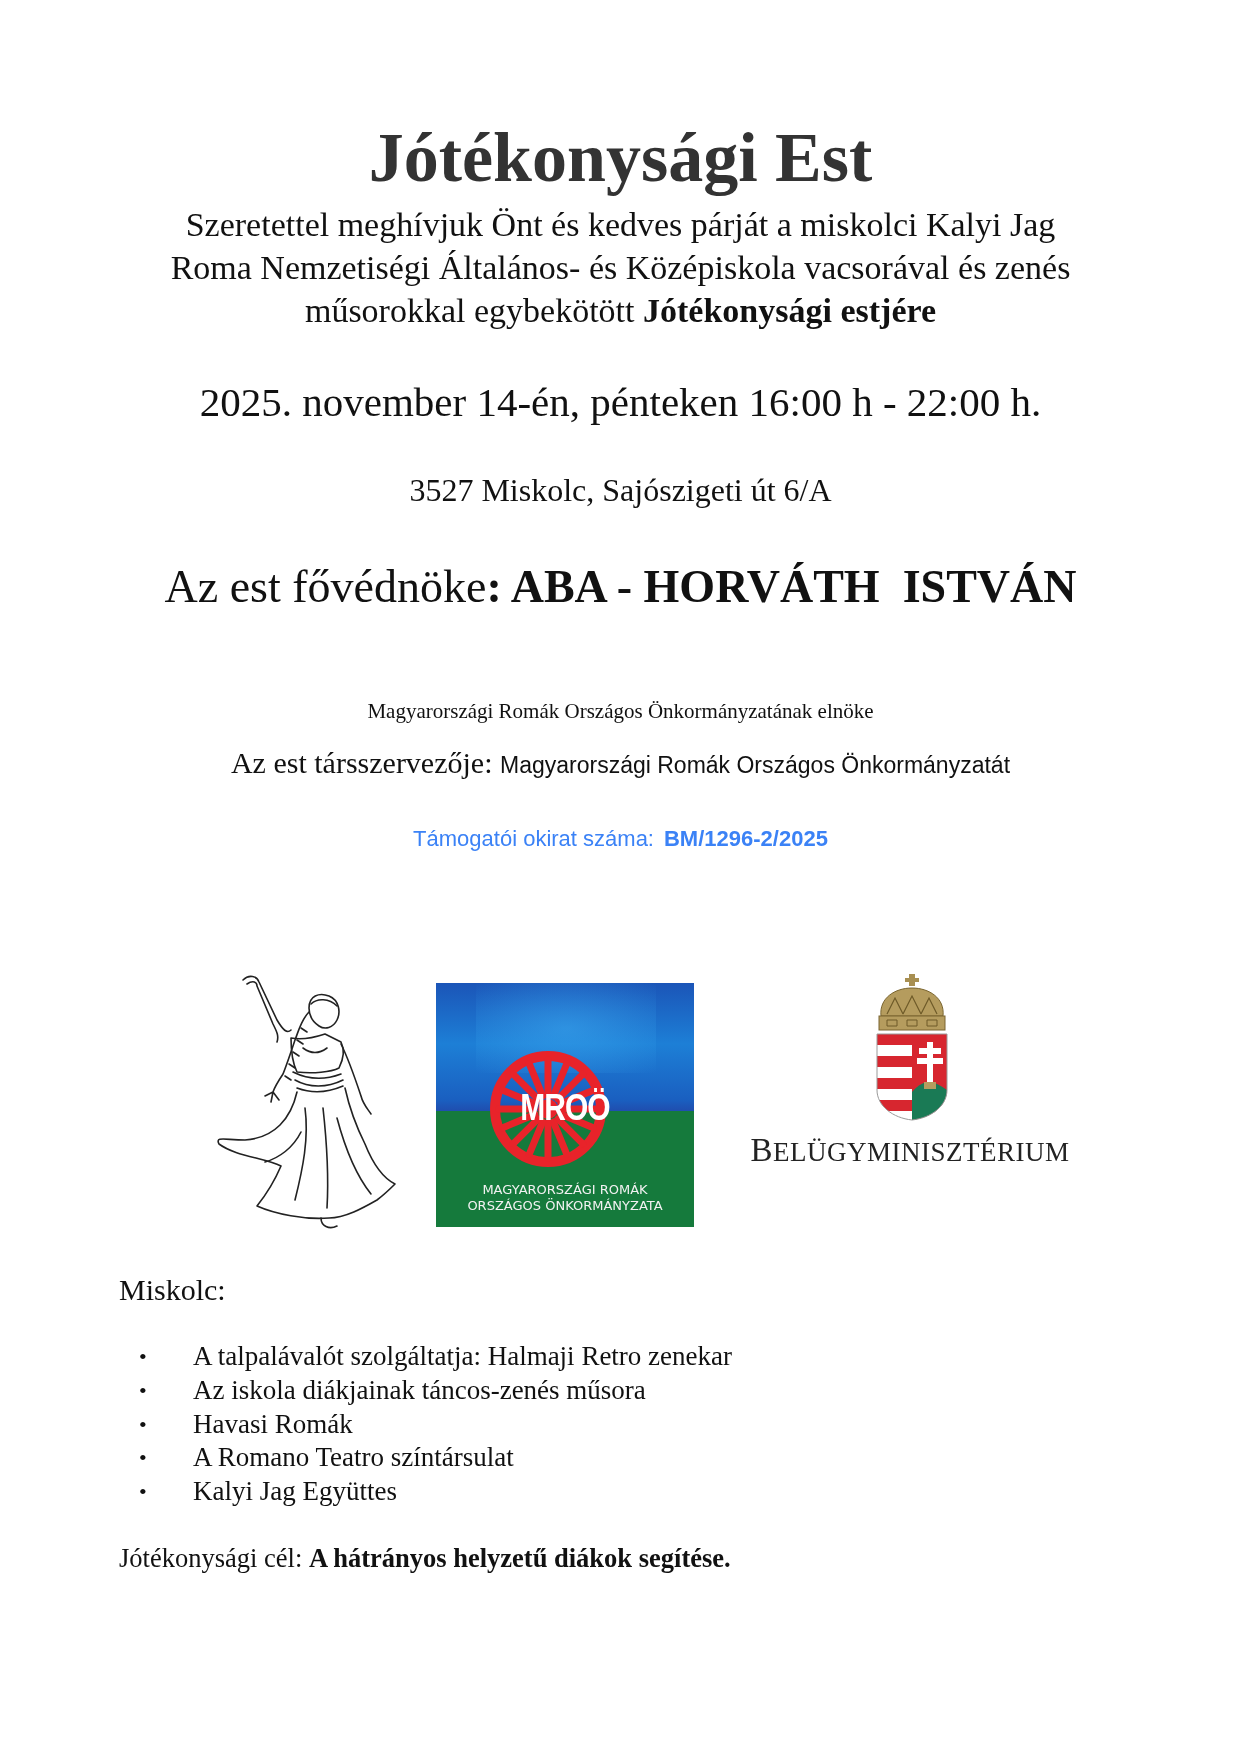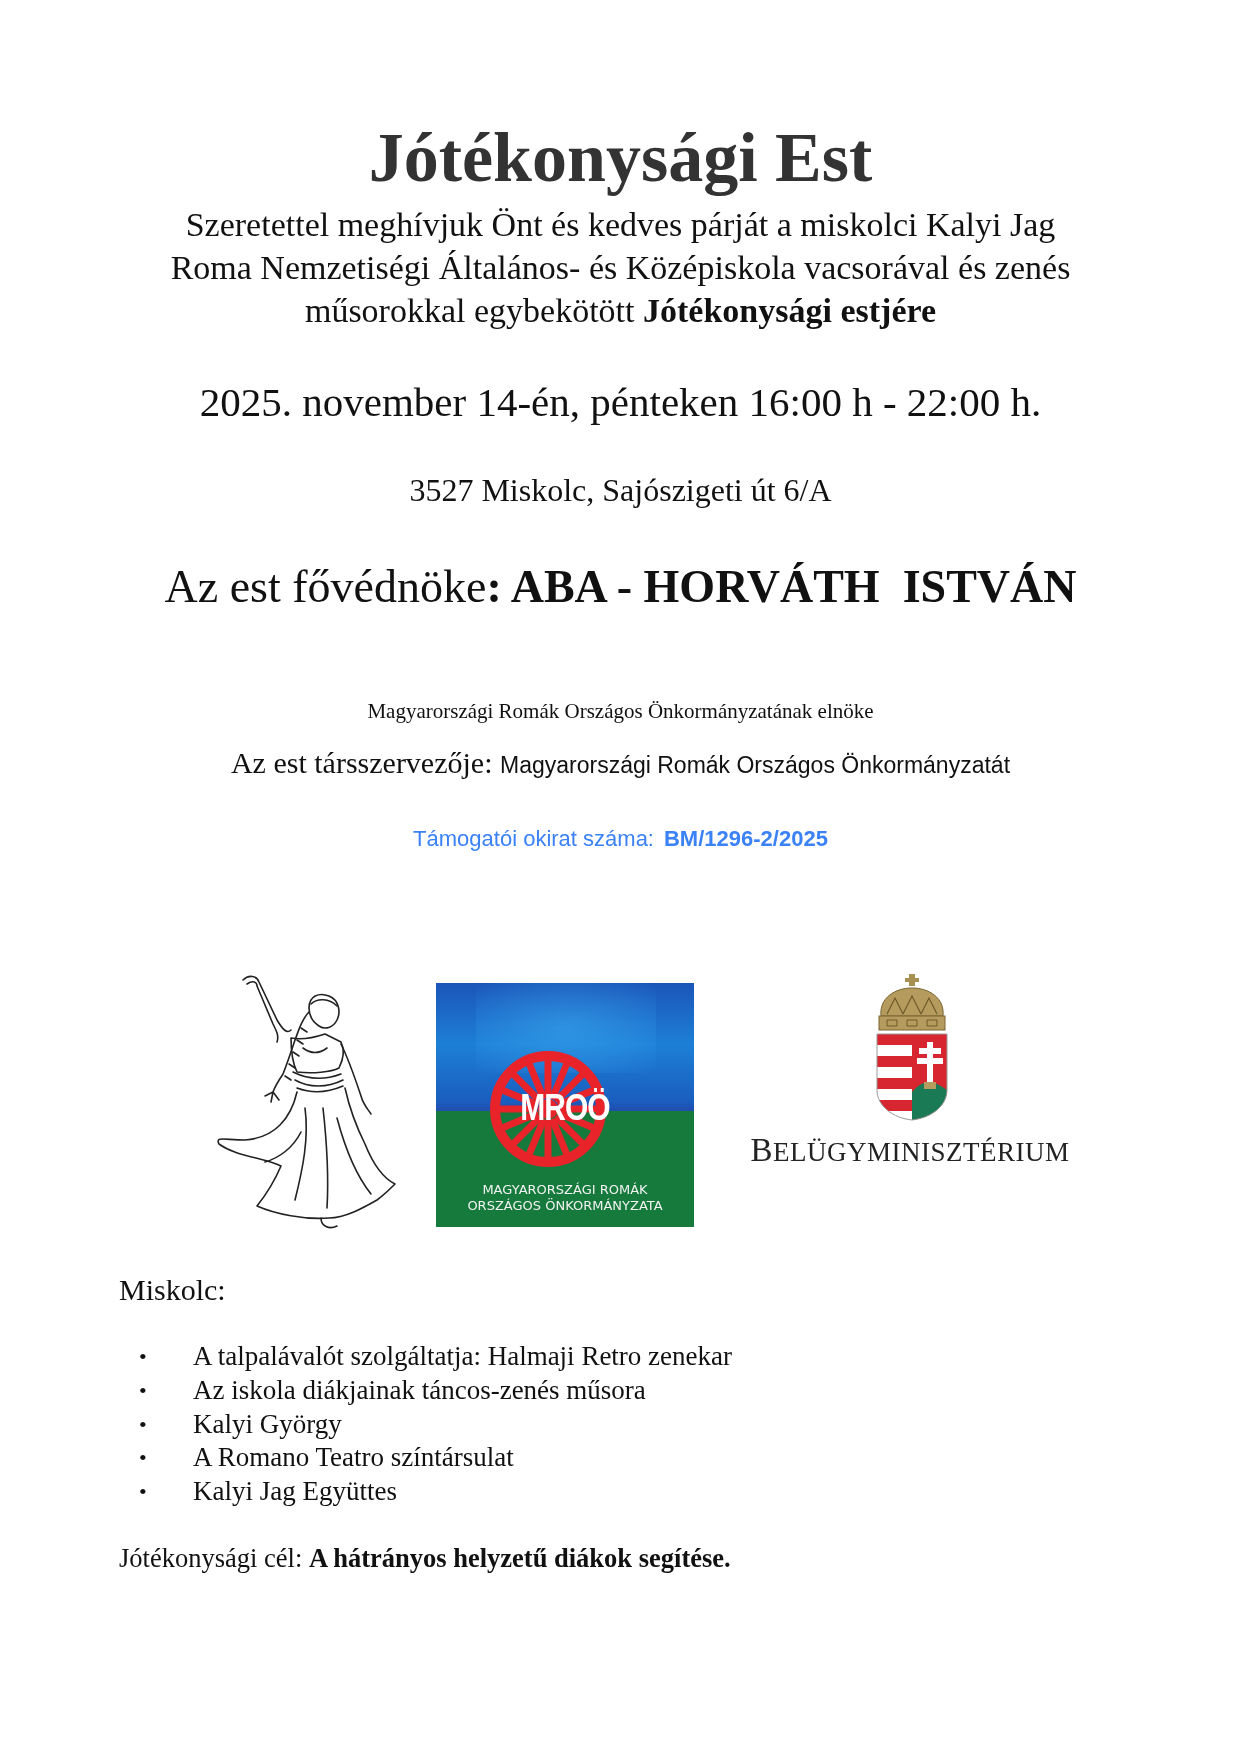--- a/index.html
+++ b/index.html
@@ -146,18 +146,18 @@
     </g>
     <path d="M4 62 H74 V118 C74 134 58 146 39 148 C20 146 4 134 4 118 Z" fill="none" stroke="#9a9a9a" stroke-width="1"></path>
   </svg>
   <div class="ministry-name"><span class="big">B</span><span>ELÜGYMINISZTÉRIUM</span></div>
 </div>
 
 <div id="program-label" class="abs">Miskolc:</div>
 <ul id="program-list" class="abs">
   <li><span class="bullet">•</span><span>A talpalávalót szolgáltatja: Halmaji Retro zenekar</span></li>
   <li><span class="bullet">•</span><span>Az iskola diákjainak táncos-zenés műsora</span></li>
-  <li><span class="bullet">•</span><span>Kalyi György</span></li>
+  <li><span class="bullet">•</span><span>Havasi Romák</span></li>
   <li><span class="bullet">•</span><span>A Romano Teatro színtársulat</span></li>
   <li><span class="bullet">•</span><span>Kalyi Jag Együttes</span></li>
 </ul>
 
 <div id="goal" class="abs"><span style="white-space:pre">Jótékonysági cél: </span><b>A hátrányos helyzetű diákok segítése.</b></div>
 
 </body></html>

